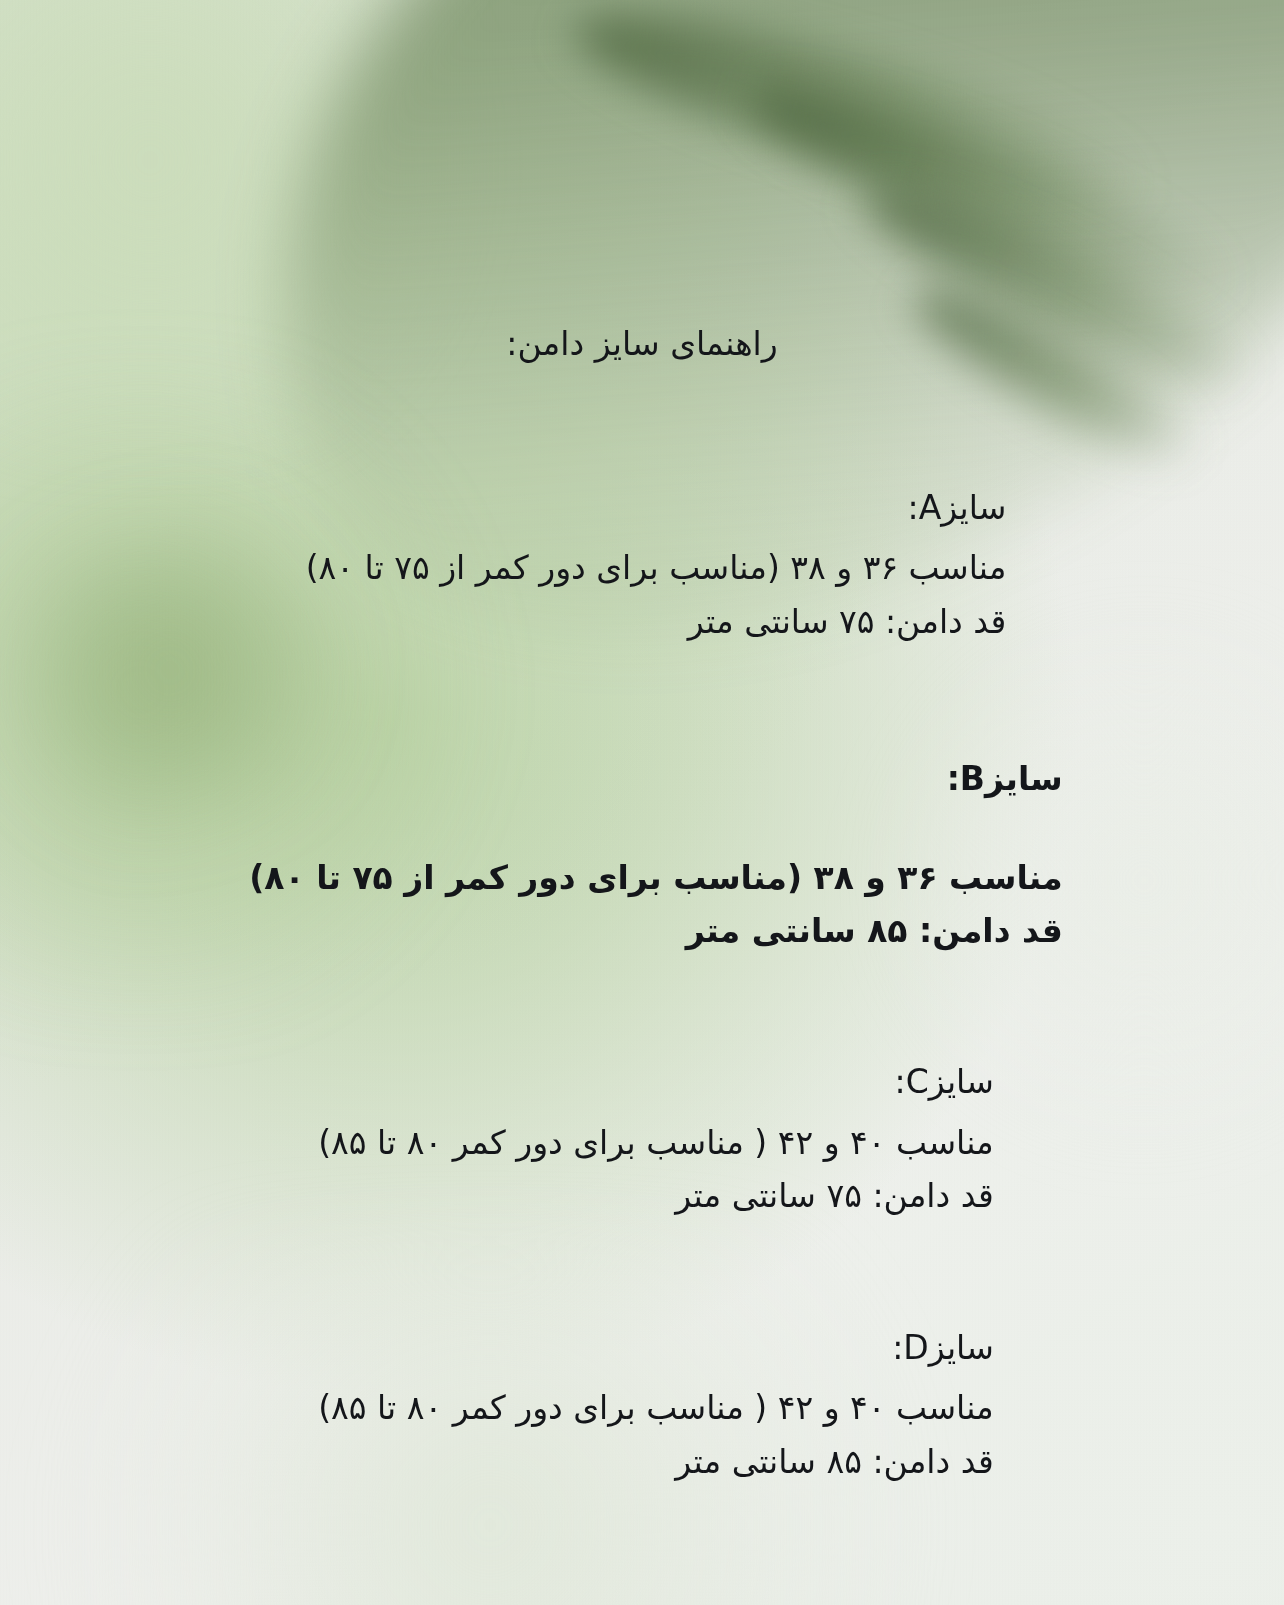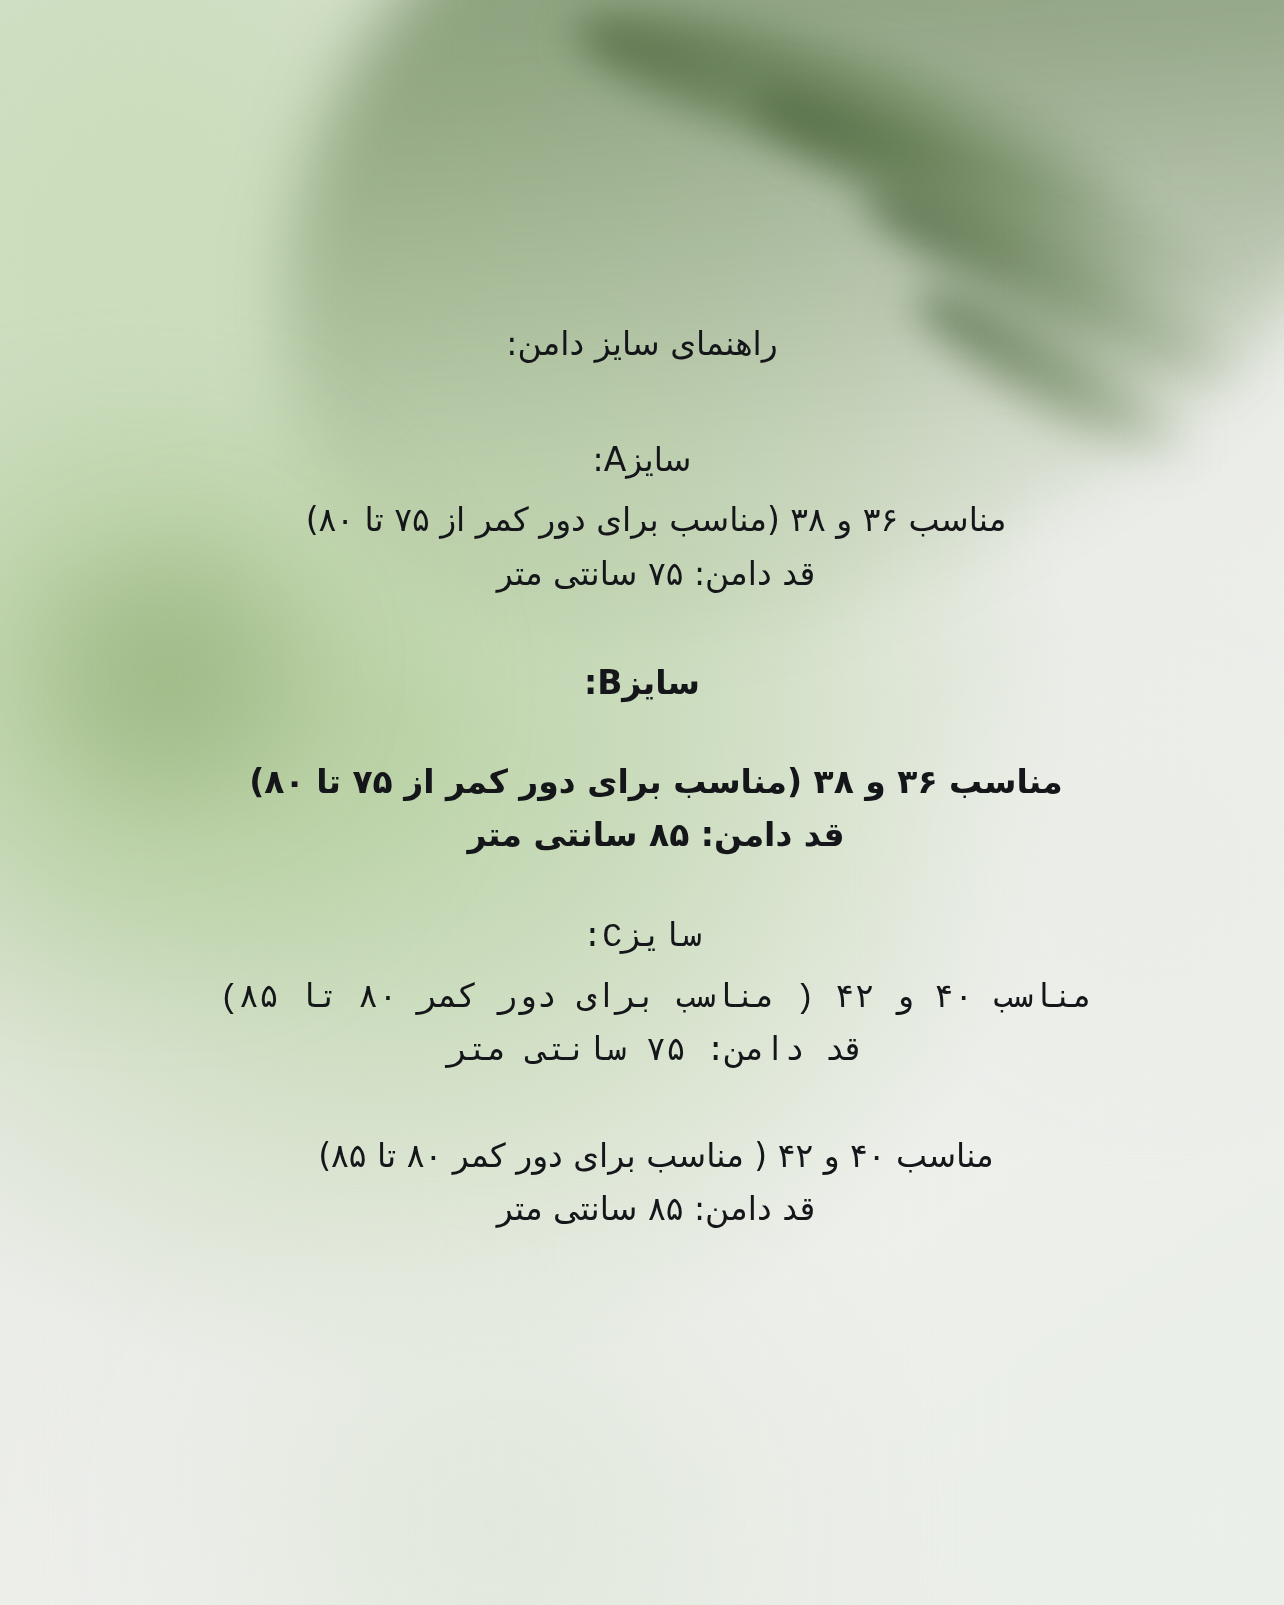--- a/index.html
+++ b/index.html
@@ -128,33 +128,34 @@
 
   
   .content {
     position: absolute;
     inset: 0;
     display: flex;
     flex-direction: column;
     align-items: center;
     padding-top: 318px;
     box-sizing: border-box;
+    gap: 48px;
   }
 
   .doc-title {
     font-size: 33px;
     line-height: 1.6;
     color: #14161a;
     text-align: center;
     letter-spacing: 0.2px;
     margin-bottom: 62px;
   }
 
   .size-block {
-    text-align: center;
+    text-align: right;
     color: #14161a;
     margin-bottom: 52px;
   }
 
   .size-heading {
     font-size: 33px;
     line-height: 1.65;
     margin-bottom: 6px;
   }
 
@@ -164,21 +165,21 @@
 
   .size-line {
     font-size: 33px;
     line-height: 1.62;
     white-space: nowrap;
     margin-left: 28px;
   }
 
   .block-a  { margin-bottom: 56px; }
   .block-b  { margin-bottom: 50px; font-weight: bold; }
-  .block-c  { margin-bottom: 50px; font-family: Liberation Mono, monospace; }
+  .block-c  { margin-bottom: 50px; }
   .block-d  { margin-bottom: 0; }
 </style>
 </head>
 <body>
 
 <div id="page">
 
   <div class="bg-layer bg-base"></div>
   <div class="bg-layer">
     <div class="glow-topleft"></div>
@@ -210,18 +211,19 @@
       <div class="size-line">قد دامن: ۸۵ سانتی متر</div>
     </div>
 
     <div class="size-block block-c">
       <div class="size-heading">سایزC:</div>
       <div class="size-line">مناسب ۴۰ و ۴۲ ( مناسب برای دور کمر ۸۰ تا ۸۵)</div>
       <div class="size-line">قد دامن: ۷۵ سانتی متر</div>
     </div>
 
     <div class="size-block block-d">
+      <div class="size-heading">سایزD:</div>
       <div class="size-line">مناسب ۴۰ و ۴۲ ( مناسب برای دور کمر ۸۰ تا ۸۵)</div>
       <div class="size-line">قد دامن: ۸۵ سانتی متر</div>
     </div>
 
   </div>
 </div>
 
 </body></html>

